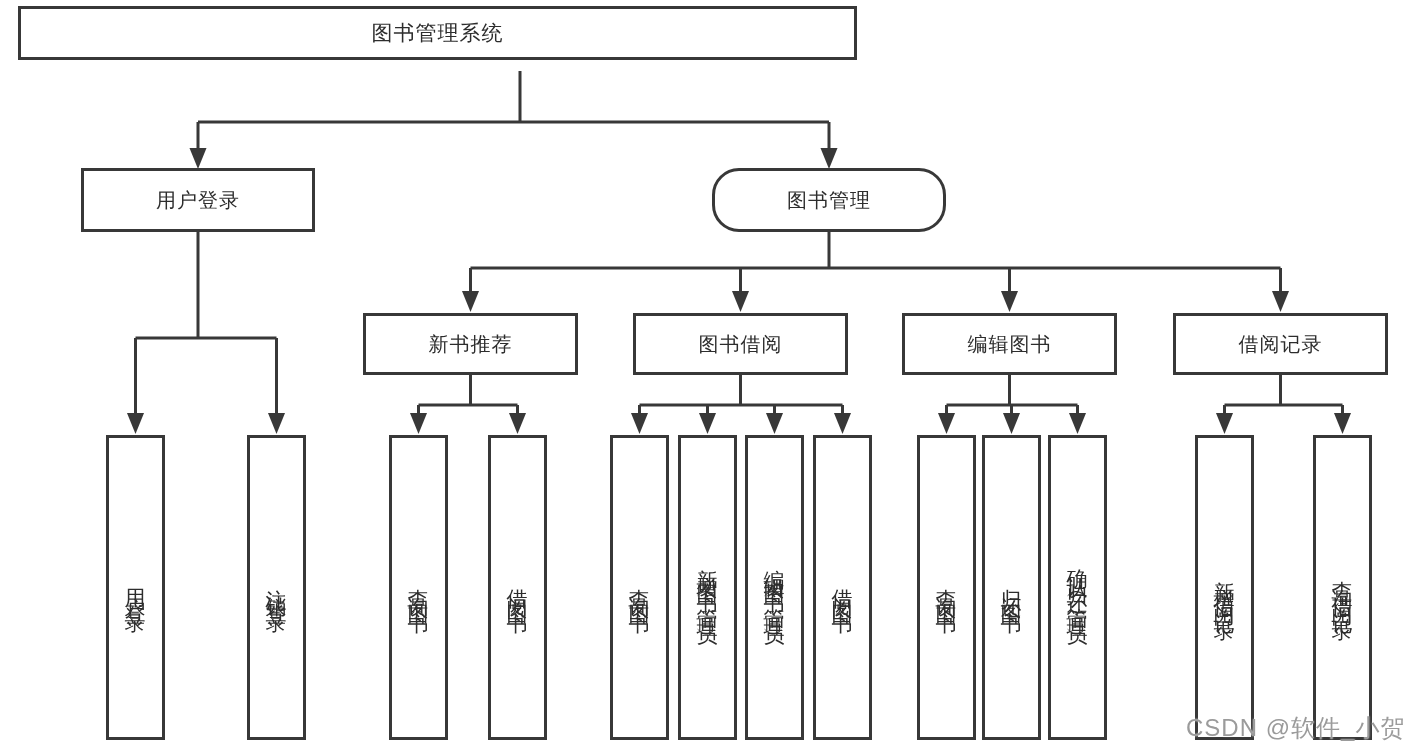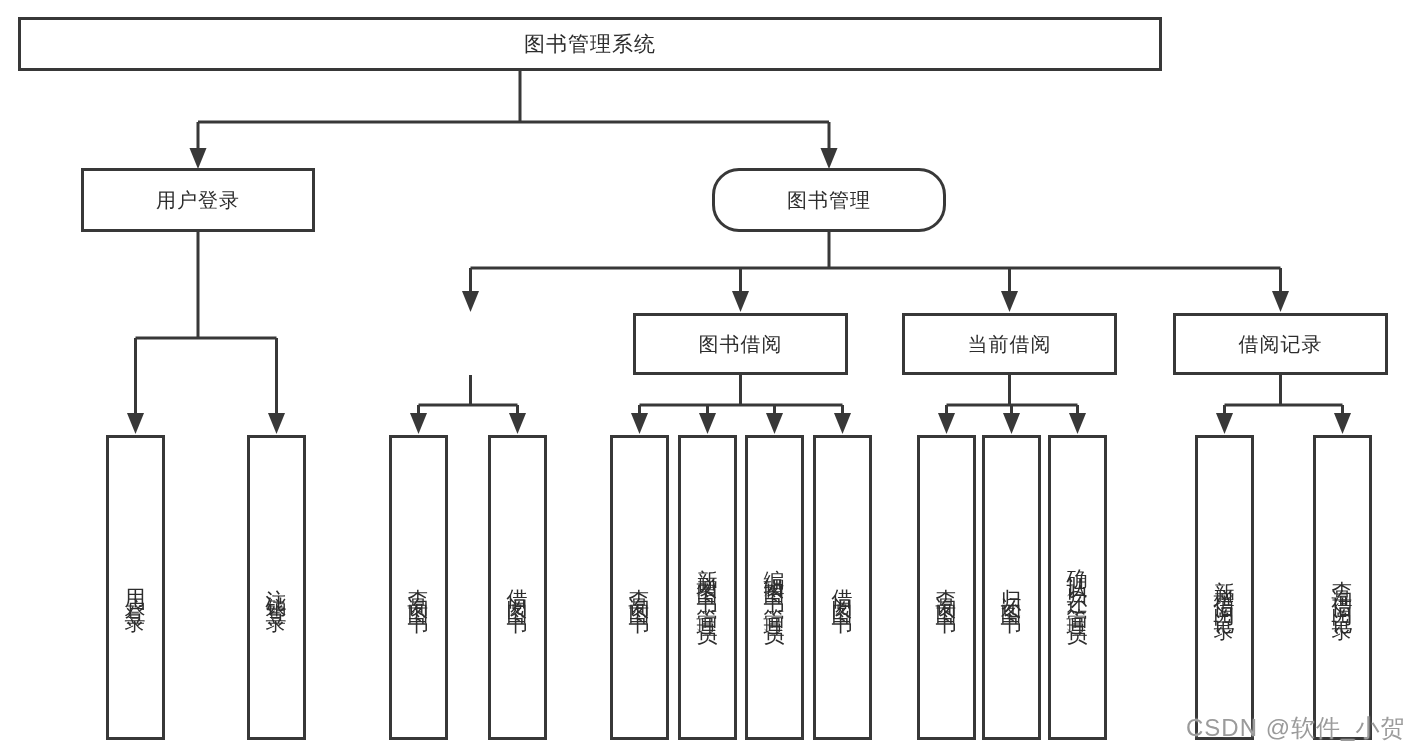--- a/index.html
+++ b/index.html
@@ -13,21 +13,21 @@
     box-sizing:border-box; display:flex; align-items:center; justify-content:center;
     color:#2d2d2d;
   }
   .hbox { font-size:20px; letter-spacing:1px; }
   .root-box { font-size:21px; }
   .vbox {
     writing-mode:vertical-rl; text-orientation:mixed;
     font-size:21px; letter-spacing:8px; line-height:1;
   }
   
-  .p-root { left:18px;  top:17px;  width:1144px; height:54px; }
+  .p-root { left:18px;  top:6px;  width:839px; height:54px; }
   .p-l2a  { left:81px;  top:168px; width:234px;  height:64px; }
   .p-l2b  { left:712px; top:168px; width:234px;  height:64px;border-radius:27px; }
   .p-l3a  { left:363px;  top:313px; width:215px; height:62px; }
   .p-l3b  { left:633px;  top:313px; width:215px; height:62px; }
   .p-l3c  { left:902px;  top:313px; width:215px; height:62px; }
   .p-l3d  { left:1173px; top:313px; width:215px; height:62px; }
   .leaf   { top:435px; width:59px; height:305px; }
   .p-f1  { left:106px; }  .p-f2  { left:247px; }
   .p-f3  { left:389px; }  .p-f4  { left:488px; }
   .p-f5  { left:610px; }  .p-f6  { left:678px; }
@@ -102,22 +102,23 @@
       <polygon points="1216,413 1233,413 1224.5,434"></polygon>
       <polygon points="1334,413 1351,413 1342.5,434"></polygon>
     </g>
   </svg>
 
   <div class="box hbox root-box p-root">图书管理系统</div>
 
   <div class="box hbox p-l2a">用户登录</div>
   <div class="box hbox p-l2b">图书管理</div>
 
+  <div class="box hbox p-l3a">新书推荐</div>
   <div class="box hbox p-l3b">图书借阅</div>
-  <div class="box hbox p-l3c">当前借阅</div>
+  <div class="box hbox p-l3c">编辑图书</div>
   <div class="box hbox p-l3d">借阅记录</div>
 
   <div class="box vbox leaf p-f1">用户登录</div>
   <div class="box vbox leaf p-f2">注销登录</div>
 
   <div class="box vbox leaf p-f3">查询图书</div>
   <div class="box vbox leaf p-f4">借阅图书</div>
 
   <div class="box vbox leaf p-f5">查询图书</div>
   <div class="box vbox leaf p-f6">新增图书（管理员）</div>

